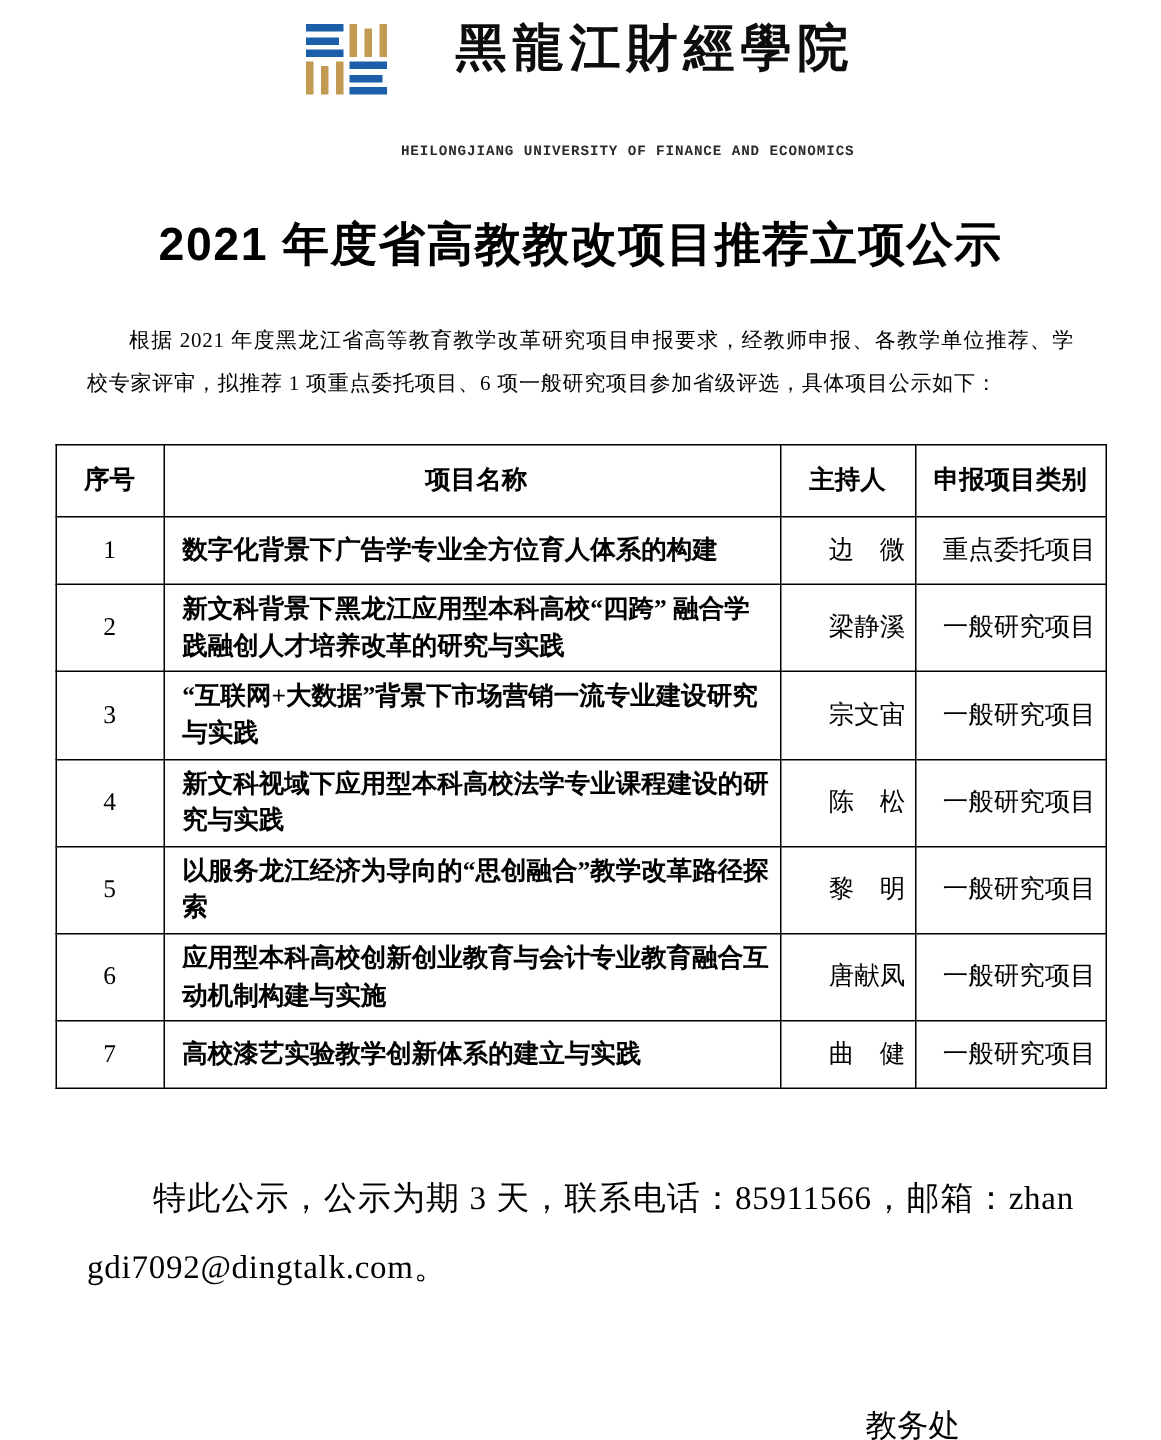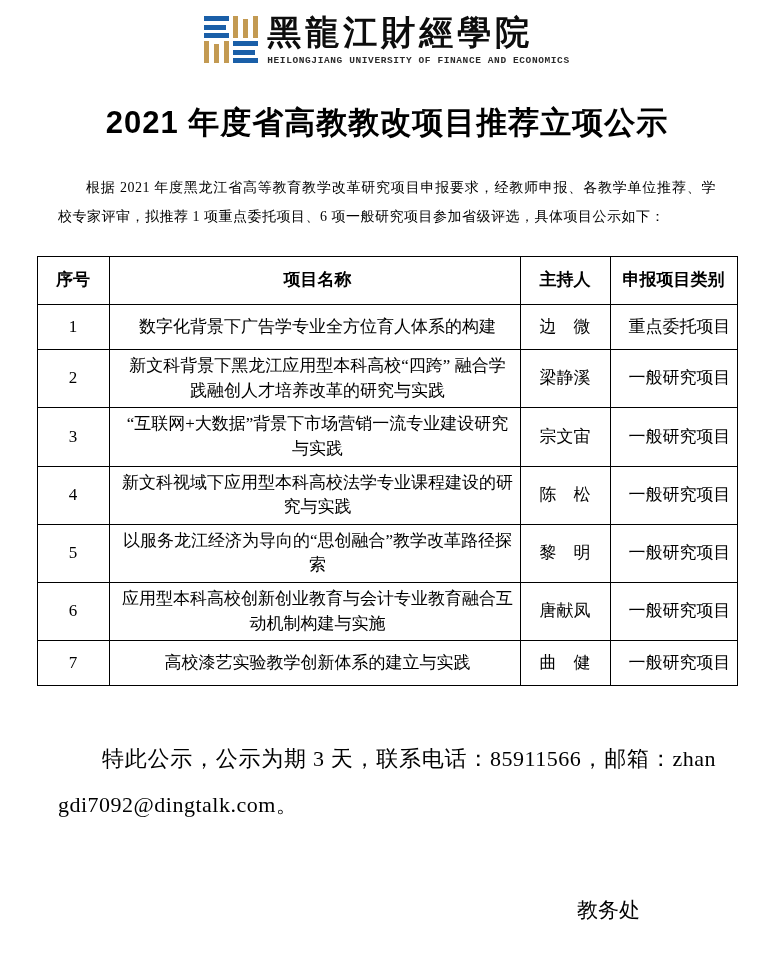--- a/index.html
+++ b/index.html
@@ -30,21 +30,21 @@
     margin-right: 9px;
     margin-top: 2px;
   }
   .quad { display: flex; }
   .quad.h { flex-direction: column; justify-content: space-between; }
   .quad.v { flex-direction: row; justify-content: space-between; }
   .bar-h { width: 100%; height: 5px; background: #1a5fa8; }
   .bar-v { width: 5px; height: 100%; background: #c39a52; }
   .quad.h .bar-h:nth-child(2) { width: 88%; }
   .quad.v .bar-v:nth-child(2) { height: 88%; align-self: flex-end; }
-  .logo-text { display: flex; flex-direction: column; align-items: flex-start; }
+  .logo-text { display: flex; flex-direction: column; align-items: flex-end; gap: 40px; }
   .logo-cn {
     font-family: "Liberation Serif", "DejaVu Serif", serif;
     font-weight: bold;
     font-size: 34px;
     line-height: 38px;
     letter-spacing: 4px;
     color: #0d0d0d;
     white-space: nowrap;
   }
   .logo-en {
@@ -93,22 +93,22 @@
     padding: 4px 6px;
   }
   table.projects th {
     height: 48px;
     font-weight: bold;
     font-size: 17px;
     text-align: center;
   }
   table.projects td { height: 45px; }
   .c-no   { width: 72px;  text-align: center; }
-  .c-name { width: 411px; text-align: center; padding-left: 12px !important; }
-  .c-host { width: 90px;  text-align: center; }
+  .c-name { width: 411px; text-align: left; padding-left: 12px !important; font-weight: bold; }
+  .c-host { width: 90px;  text-align: right; }
   .c-type { width: 127px; text-align: right; }
 
   
   .closing {
     margin: 50px 58px 0 58px;
     font-size: 22px;
     line-height: 2.07;
     text-indent: 2em;
     text-align: justify;
     letter-spacing: 0.5px;

